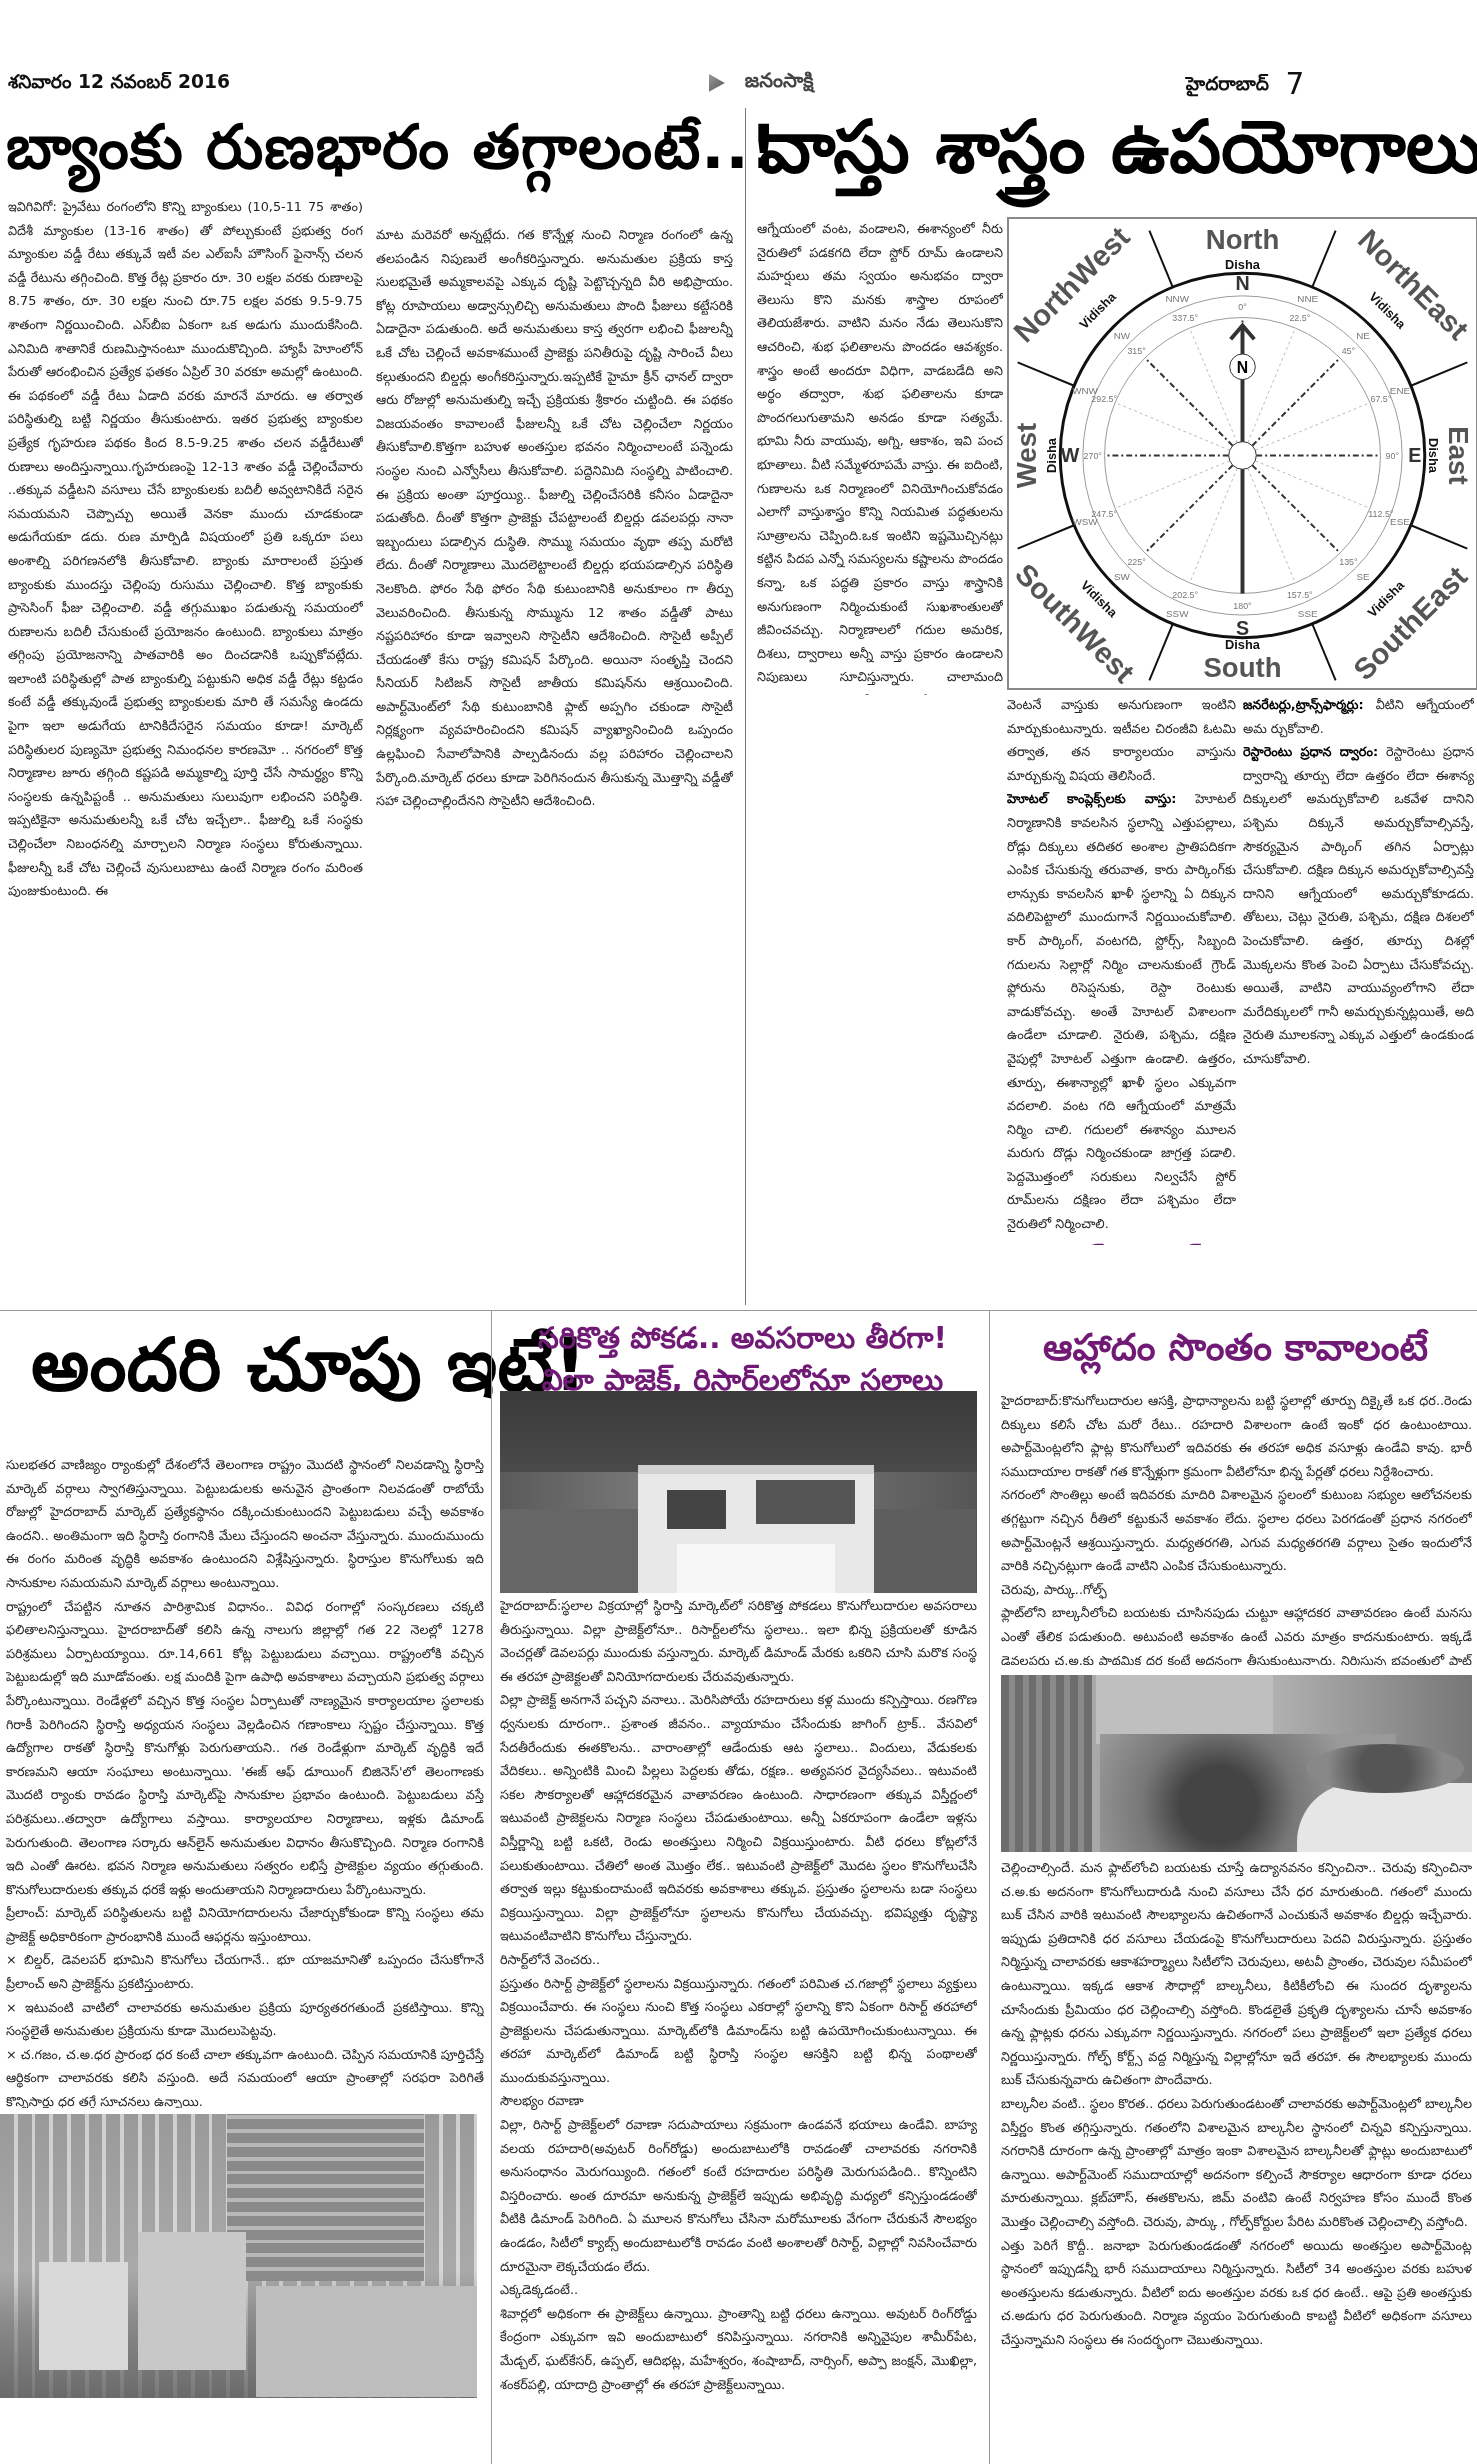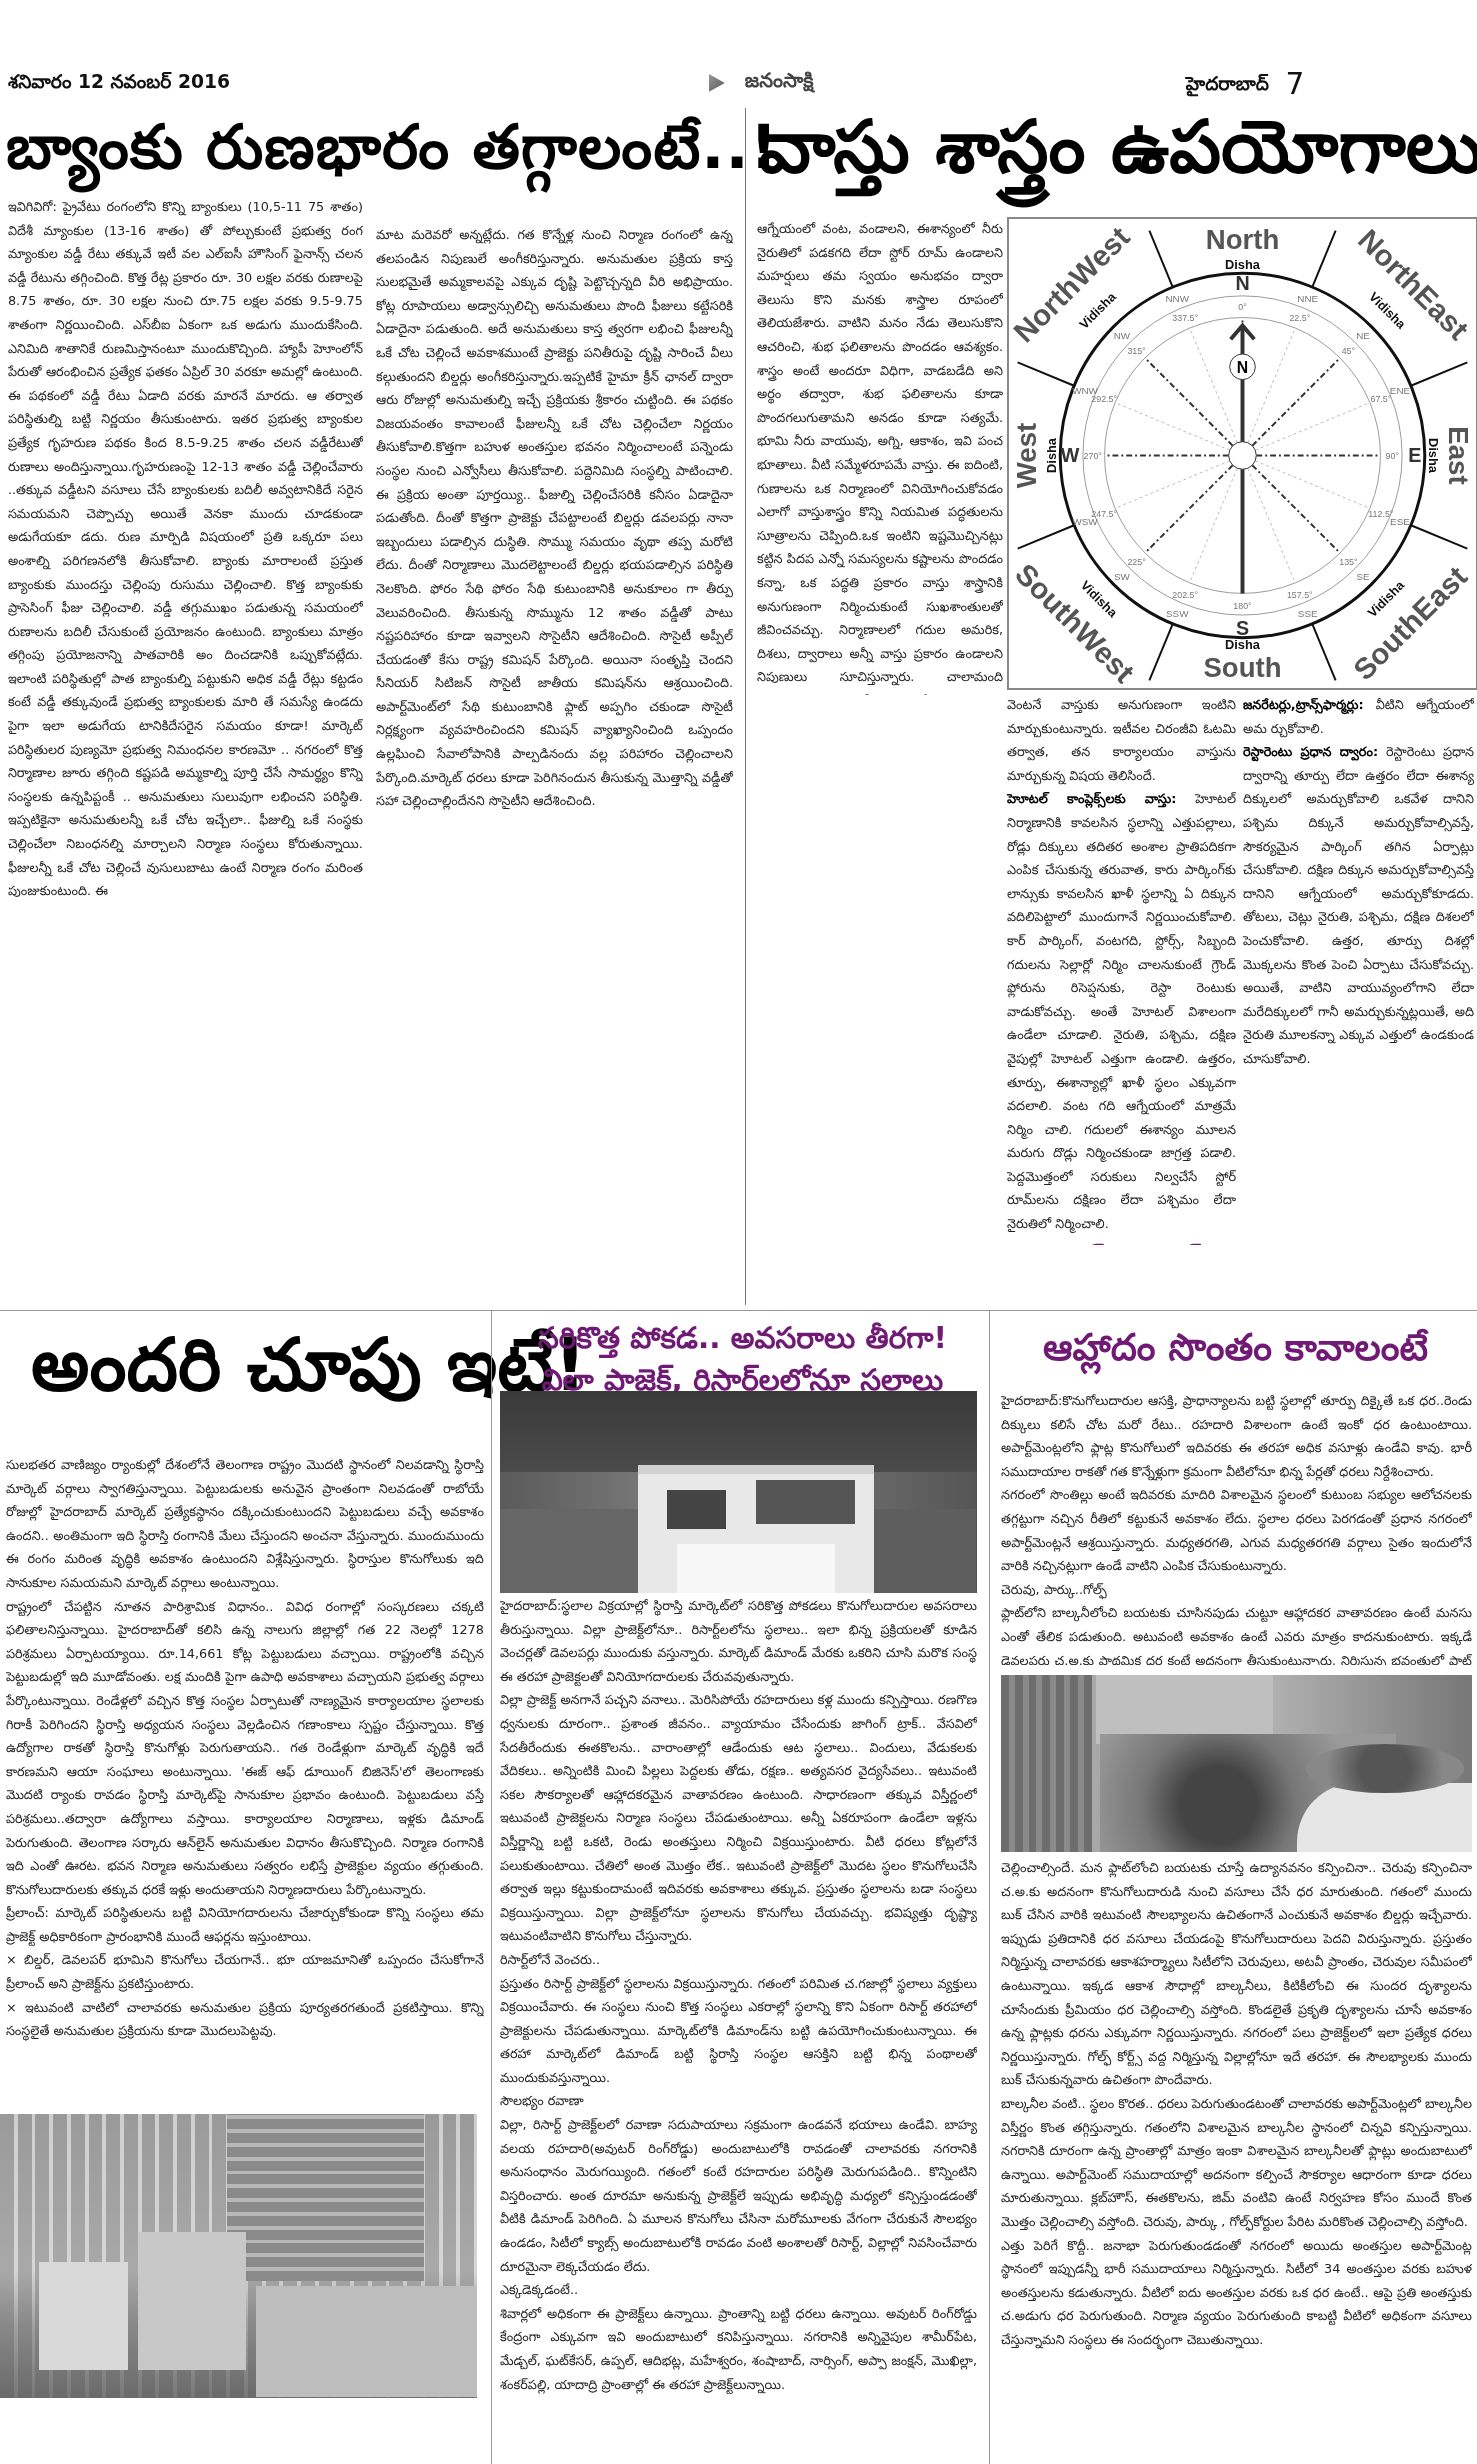--- a/index.html
+++ b/index.html
@@ -160,20 +160,21 @@
 
 <div class="abs" style="left:0;top:1310px;width:1478px;height:1px;background:#999;"></div>
 
 <div class="abs headline" style="left:31px;top:1328px;font-size:73px;">అందరి చూపు ఇటే!</div>
 <div class="abs col" style="left:5.9px;top:1453px;width:478px;height:655px;">
   <p>సులభతర వాణిజ్యం ర్యాంకుల్లో దేశంలోనే తెలంగాణ రాష్ట్రం మొదటి స్థానంలో నిలవడాన్ని స్థిరాస్తి మార్కెట్ వర్గాలు స్వాగతిస్తున్నాయి. పెట్టుబడులకు అనువైన ప్రాంతంగా నిలవడంతో రాబోయే రోజుల్లో హైదరాబాద్ మార్కెట్ ప్రత్యేకస్థానం దక్కించుకుంటుందని పెట్టుబడులు వచ్చే అవకాశం ఉందని.. అంతిమంగా ఇది స్థిరాస్తి రంగానికి మేలు చేస్తుందని అంచనా వేస్తున్నారు. ముందుముందు ఈ రంగం మరింత వృద్ధికి అవకాశం ఉంటుందని విశ్లేషిస్తున్నారు. స్థిరాస్తుల కొనుగోలుకు ఇది సానుకూల సమయమని మార్కెట్ వర్గాలు అంటున్నాయి.</p>
   <p>రాష్ట్రంలో చేపట్టిన నూతన పారిశ్రామిక విధానం.. వివిధ రంగాల్లో సంస్కరణలు చక్కటి ఫలితాలనిస్తున్నాయి. హైదరాబాద్‌తో కలిసి ఉన్న నాలుగు జిల్లాల్లో గత 22 నెలల్లో 1278 పరిశ్రమలు ఏర్పాటయ్యాయి. రూ.14,661 కోట్ల పెట్టుబడులు వచ్చాయి. రాష్ట్రంలోకి వచ్చిన పెట్టుబడుల్లో ఇది మూడోవంతు. లక్ష మందికి పైగా ఉపాధి అవకాశాలు వచ్చాయని ప్రభుత్వ వర్గాలు పేర్కొంటున్నాయి. రెండేళ్లలో వచ్చిన కొత్త సంస్థల ఏర్పాటుతో నాణ్యమైన కార్యాలయాల స్థలాలకు గిరాకీ పెరిగిందని స్థిరాస్తి అధ్యయన సంస్థలు వెల్లడించిన గణాంకాలు స్పష్టం చేస్తున్నాయి. కొత్త ఉద్యోగాల రాకతో స్థిరాస్తి కొనుగోళ్లు పెరుగుతాయని.. గత రెండేళ్లుగా మార్కెట్ వృద్ధికి ఇదే కారణమని ఆయా సంఘాలు అంటున్నాయి. 'ఈజ్ ఆఫ్ డూయింగ్ బిజినెస్'లో తెలంగాణకు మొదటి ర్యాంకు రావడం స్థిరాస్తి మార్కెట్‌పై సానుకూల ప్రభావం ఉంటుంది. పెట్టుబడులు వస్తే పరిశ్రమలు..తద్వారా ఉద్యోగాలు వస్తాయి. కార్యాలయాల నిర్మాణాలు, ఇళ్లకు డిమాండ్ పెరుగుతుంది. తెలంగాణ సర్కారు ఆన్‌లైన్ అనుమతుల విధానం తీసుకొచ్చింది. నిర్మాణ రంగానికి ఇది ఎంతో ఊరట. భవన నిర్మాణ అనుమతులు సత్వరం లభిస్తే ప్రాజెక్టుల వ్యయం తగ్గుతుంది. కొనుగోలుదారులకు తక్కువ ధరకే ఇళ్లు అందుతాయని నిర్మాణదారులు పేర్కొంటున్నారు.</p>
   <p>ప్రీలాంచ్: మార్కెట్ పరిస్థితులను బట్టి వినియోగదారులను చేజార్చుకోకుండా కొన్ని సంస్థలు తమ ప్రాజెక్ట్ అధికారికంగా ప్రారంభానికి ముందే ఆఫర్లను ఇస్తుంటాయి.</p>
   <p><span>×</span> <span>బిల్డర్, డెవలపర్ భూమిని కొనుగోలు చేయగానే.. భూ యాజమానితో ఒప్పందం చేసుకోగానే ప్రీలాంచ్ అని ప్రాజెక్ట్‌ను ప్రకటిస్తుంటారు.</span></p>
   <p><span>×</span> <span>ఇటువంటి వాటిలో చాలావరకు అనుమతుల ప్రక్రియ పూర్యతరగతుందే ప్రకటిస్తాయి. కొన్ని సంస్థలైతే అనుమతుల ప్రక్రియను కూడా మొదలుపెట్టవు.</span></p>
+  <p><span>×</span> <span>చ.గజం, చ.అ.ధర ప్రారంభ ధర కంటే చాలా తక్కువగా ఉంటుంది. చెప్పిన సమయానికి పూర్తిచేస్తే ఆర్థికంగా చాలావరకు కలిసి వస్తుంది. అదే సమయంలో ఆయా ప్రాంతాల్లో సరఫరా పెరిగితే కొన్నిసార్లు ధర తగ్గే సూచనలు ఉన్నాయి.</span></p>
 
 </div>
 <div class="abs photo photo-city" style="left:0;top:2114px;width:477px;height:284px;">
   <div class="overlay" style="background:linear-gradient(180deg,rgba(255,255,255,0.0) 0%,rgba(255,255,255,0.15) 55%,rgba(120,120,120,0.55) 75%,rgba(90,90,90,0.75) 100%);"></div>
   <div class="overlay" style="left:227px;top:0;width:197px;height:167px;background:repeating-linear-gradient(0deg,#8a8a8a 0 9.9px,#b8b8b8 9.9px 13.8px);"></div>
   <div class="overlay" style="left:39px;top:148px;width:89px;height:108px;background:#d8d8d8;"></div>
   <div class="overlay" style="left:138px;top:118px;width:108px;height:138px;background:#c8c8c8;"></div>
   <div class="overlay" style="left:256px;top:172px;width:221px;height:111px;background:#bdbdbd;"></div>
 </div>
 

